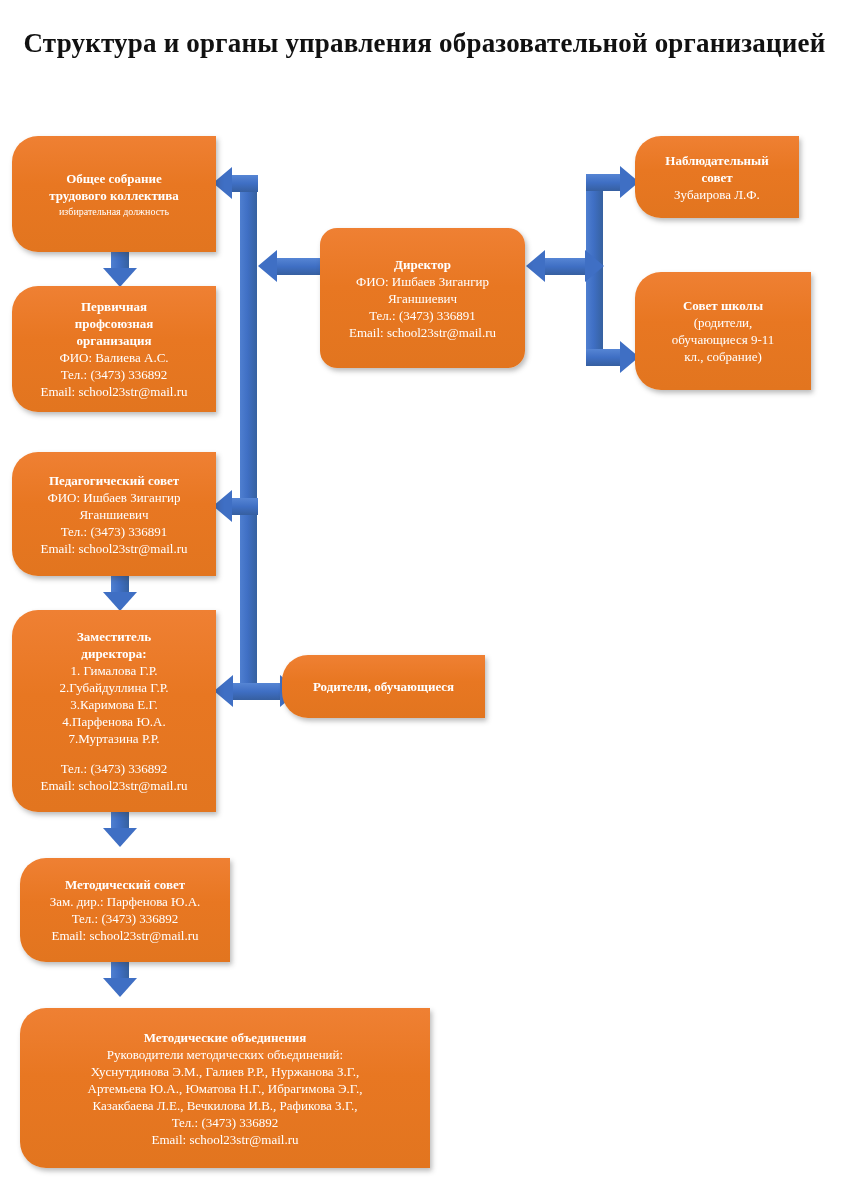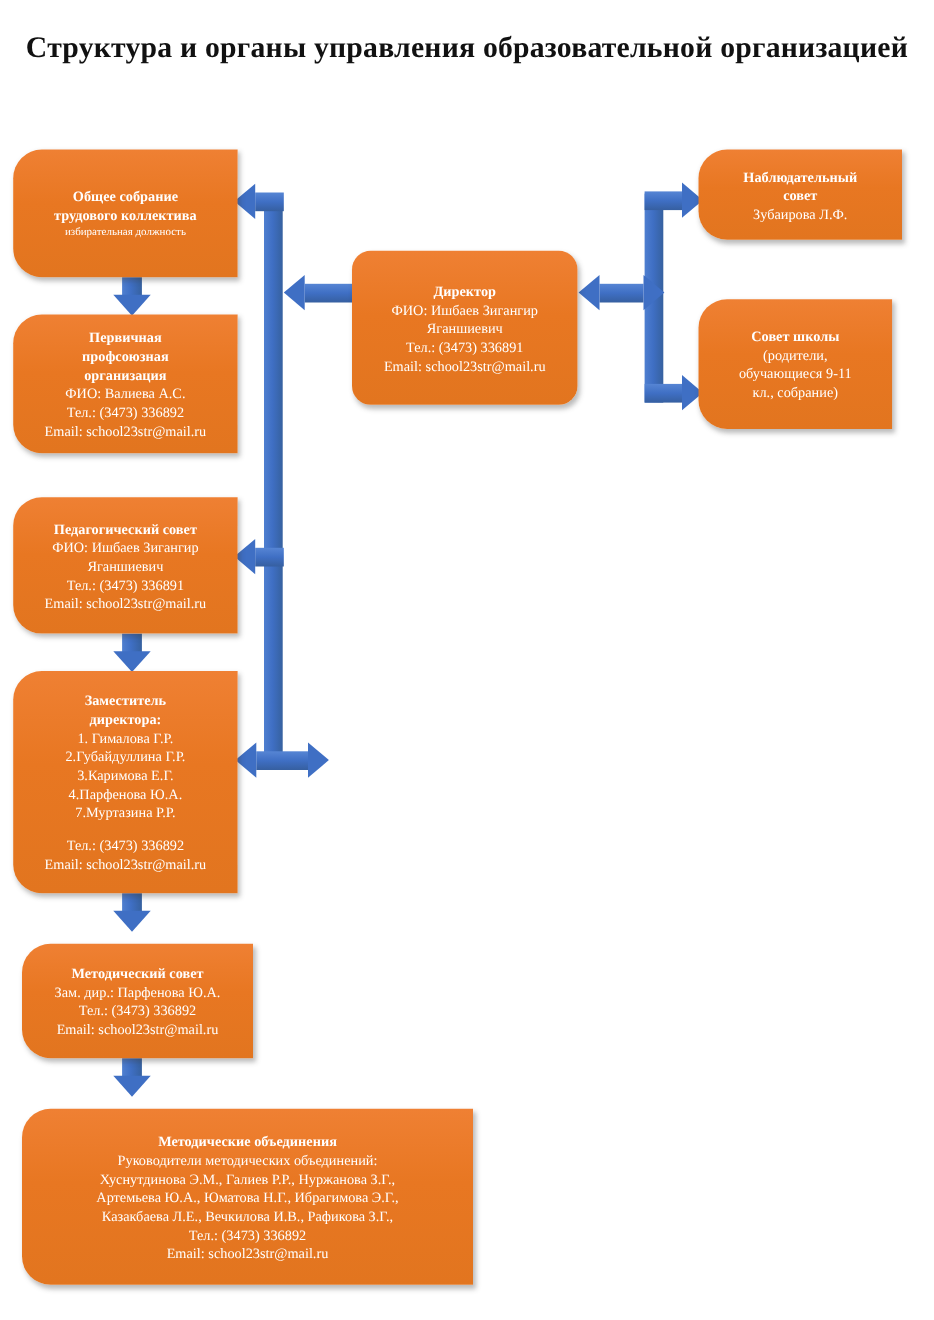--- a/index.html
+++ b/index.html
@@ -161,21 +161,21 @@
   </div>
 
   <div class="node r-tl-bl" style="left:320px; top:228px; width:205px; height:140px;border-radius:17px;">
     <div class="ttl">Директор</div>
     <div class="sub">ФИО: Ишбаев Зигангир</div>
     <div class="sub">Яганшиевич</div>
     <div class="sub">Тел.: (3473) 336891</div>
     <div class="sub">Email: school23str@mail.ru</div>
   </div>
 
-  <div class="node r-tl-bl" style="left:635px; top:136px; width:185px; height:82px;">
+  <div class="node r-tl-bl" style="left:635px; top:136px; width:164px; height:82px;">
     <div class="ttl">Наблюдательный</div>
     <div class="ttl">совет</div>
     <div class="sub">Зубаирова Л.Ф.</div>
   </div>
 
   <div class="node r-tl-bl" style="left:635px; top:272px; width:176px; height:118px;">
     <div class="ttl">Совет школы</div>
     <div class="sub">(родители,</div>
     <div class="sub">обучающиеся 9-11</div>
     <div class="sub">кл., собрание)</div>
@@ -195,20 +195,23 @@
     <div class="sub">1. Гималова Г.Р.</div>
     <div class="sub">2.Губайдуллина Г.Р.</div>
     <div class="sub">3.Каримова Е.Г.</div>
     <div class="sub">4.Парфенова Ю.А.</div>
     <div class="sub">7.Муртазина Р.Р.</div>
     <div class="spacer"></div>
     <div class="sub">Тел.: (3473) 336892</div>
     <div class="sub">Email: school23str@mail.ru</div>
   </div>
 
+  <div class="node r-tl-bl" style="left:282px; top:655px; width:203px; height:63px;">
+    <div class="ttl">Родители, обучающиеся</div>
+  </div>
 
   <div class="node r-tl-bl" style="left:20px; top:858px; width:210px; height:104px;">
     <div class="ttl">Методический совет</div>
     <div class="sub">Зам. дир.: Парфенова Ю.А.</div>
     <div class="sub">Тел.: (3473) 336892</div>
     <div class="sub">Email: school23str@mail.ru</div>
   </div>
 
   <div class="node r-tl-bl" style="left:20px; top:1008px; width:410px; height:160px;">
     <div class="ttl">Методические объединения</div>

